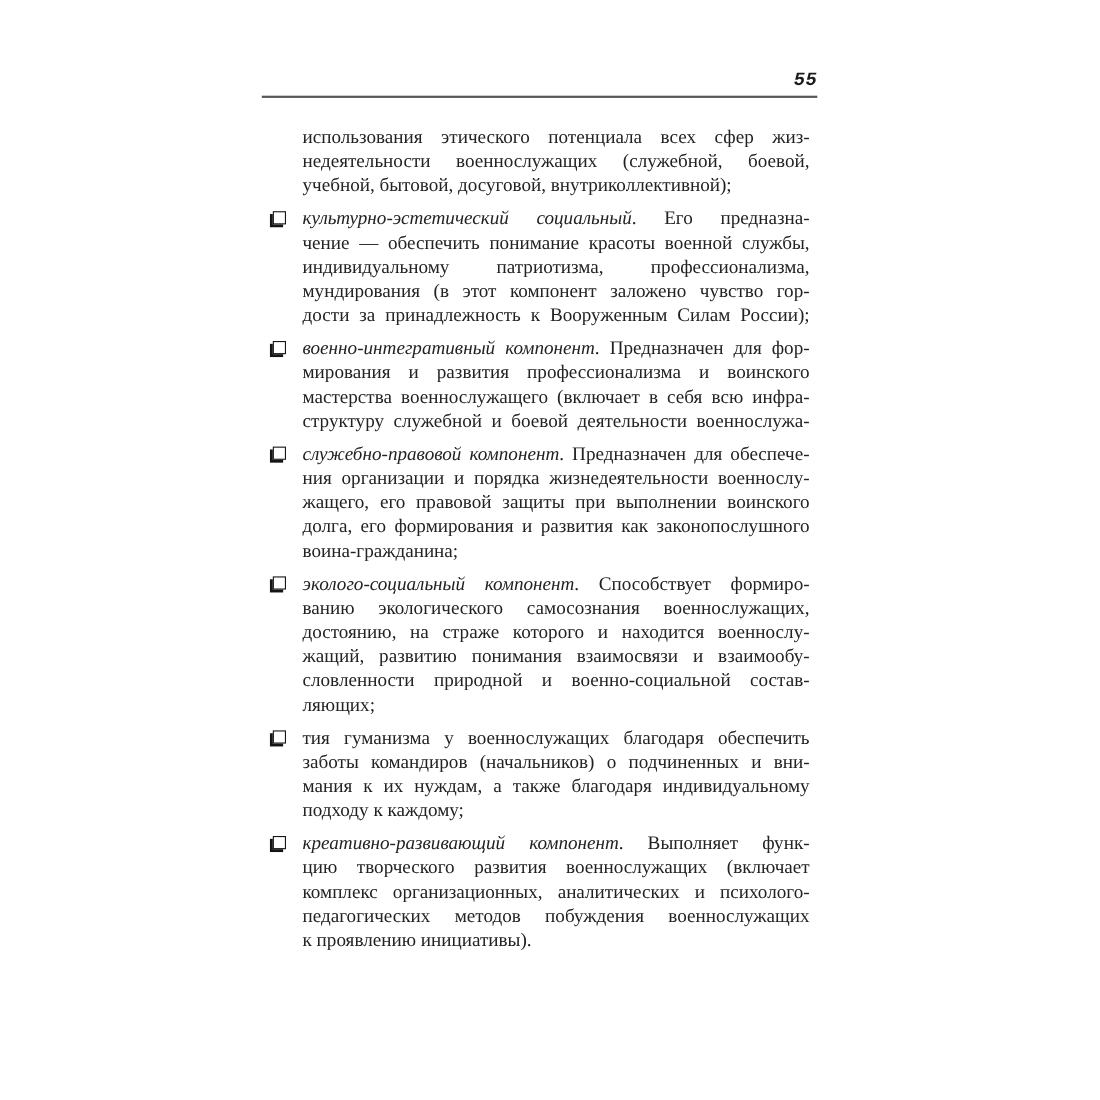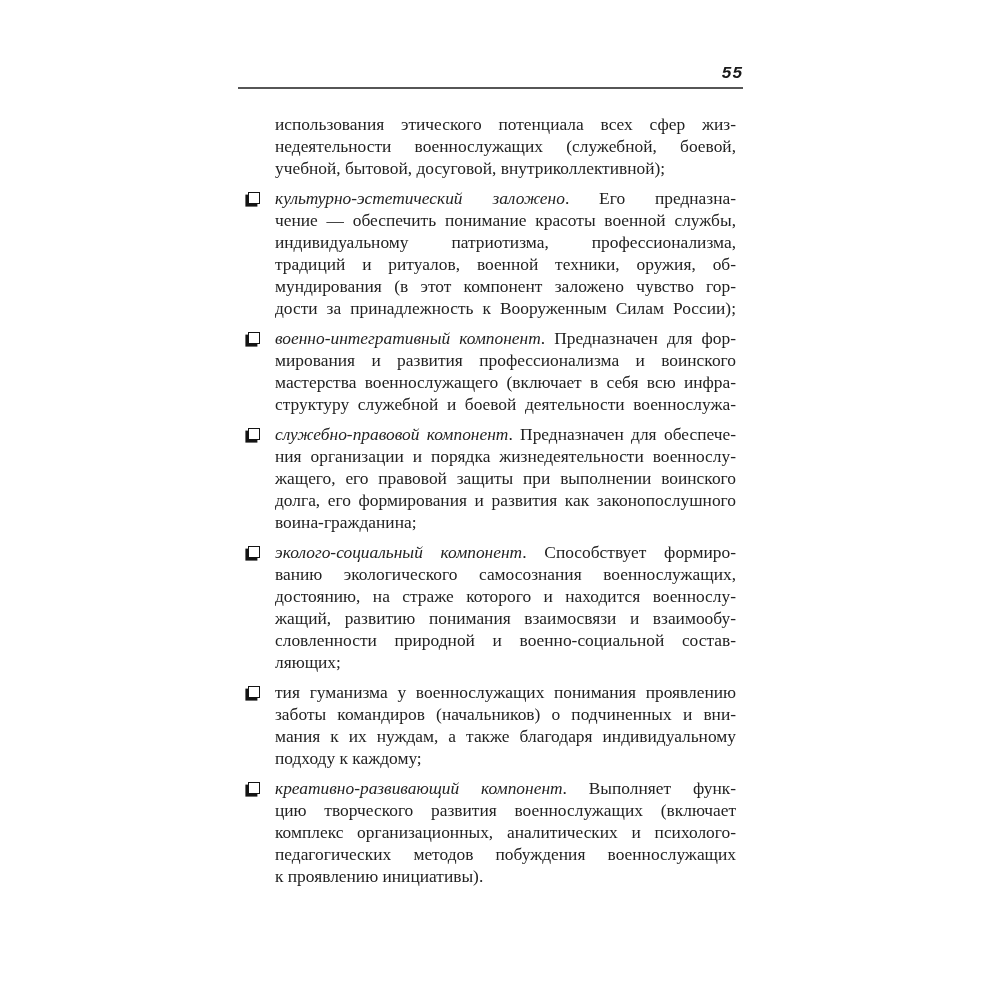--- a/index.html
+++ b/index.html
@@ -82,24 +82,23 @@
   <div class="page-number">55</div>
   <div class="header-rule"></div>
   <div class="page-body">
       <div class="para">
         <div class="line just"><span>использования этического потенциала всех сфер жиз-</span></div>
         <div class="line just"><span>недеятельности военнослужащих (служебной, боевой,</span></div>
         <div class="line left"><span>учебной, бытовой, досуговой, внутриколлективной);</span></div>
       </div>
       <div class="para">
         <span class="bullet"></span>
-        <div class="line just"><span class="it">культурно-эстетический заложено</span><span>. Его предназна-</span></div>
+        <div class="line just"><span class="it">культурно-эстетический социальный</span><span>. Его предназна-</span></div>
         <div class="line just"><span>чение — обеспечить понимание красоты военной службы,</span></div>
         <div class="line just"><span>индивидуальному патриотизма, профессионализма,</span></div>
-        <div class="line just"><span>традиций и ритуалов, военной техники, оружия, об-</span></div>
         <div class="line just"><span>мундирования (в этот компонент заложено чувство гор-</span></div>
         <div class="line just"><span>дости за принадлежность к Вооруженным Силам России);</span></div>
       </div>
       <div class="para">
         <span class="bullet"></span>
         <div class="line just"><span class="it">военно-интегративный компонент</span><span>. Предназначен для фор-</span></div>
         <div class="line just"><span>мирования и развития профессионализма и воинского</span></div>
         <div class="line just"><span>мастерства военнослужащего (включает в себя всю инфра-</span></div>
         <div class="line just"><span>структуру служебной и боевой деятельности военнослужа-</span></div>
       </div>
@@ -115,21 +114,21 @@
         <span class="bullet"></span>
         <div class="line just"><span class="it">эколого-социальный компонент</span><span>. Способствует формиро-</span></div>
         <div class="line just"><span>ванию экологического самосознания военнослужащих,</span></div>
         <div class="line just"><span>достоянию, на страже которого и находится военнослу-</span></div>
         <div class="line just"><span>жащий, развитию понимания взаимосвязи и взаимообу-</span></div>
         <div class="line just"><span>словленности природной и военно-социальной состав-</span></div>
         <div class="line left"><span>ляющих;</span></div>
       </div>
       <div class="para">
         <span class="bullet"></span>
-        <div class="line just"><span>тия гуманизма у военнослужащих понимания проявлению</span></div>
+        <div class="line just"><span>тия гуманизма у военнослужащих благодаря обеспечить</span></div>
         <div class="line just"><span>заботы командиров (начальников) о подчиненных и вни-</span></div>
         <div class="line just"><span>мания к их нуждам, а также благодаря индивидуальному</span></div>
         <div class="line left"><span>подходу к каждому;</span></div>
       </div>
       <div class="para">
         <span class="bullet"></span>
         <div class="line just"><span class="it">креативно-развивающий компонент</span><span>. Выполняет функ-</span></div>
         <div class="line just"><span>цию творческого развития военнослужащих (включает</span></div>
         <div class="line just"><span>комплекс организационных, аналитических и психолого-</span></div>
         <div class="line just"><span>педагогических методов побуждения военнослужащих</span></div>

